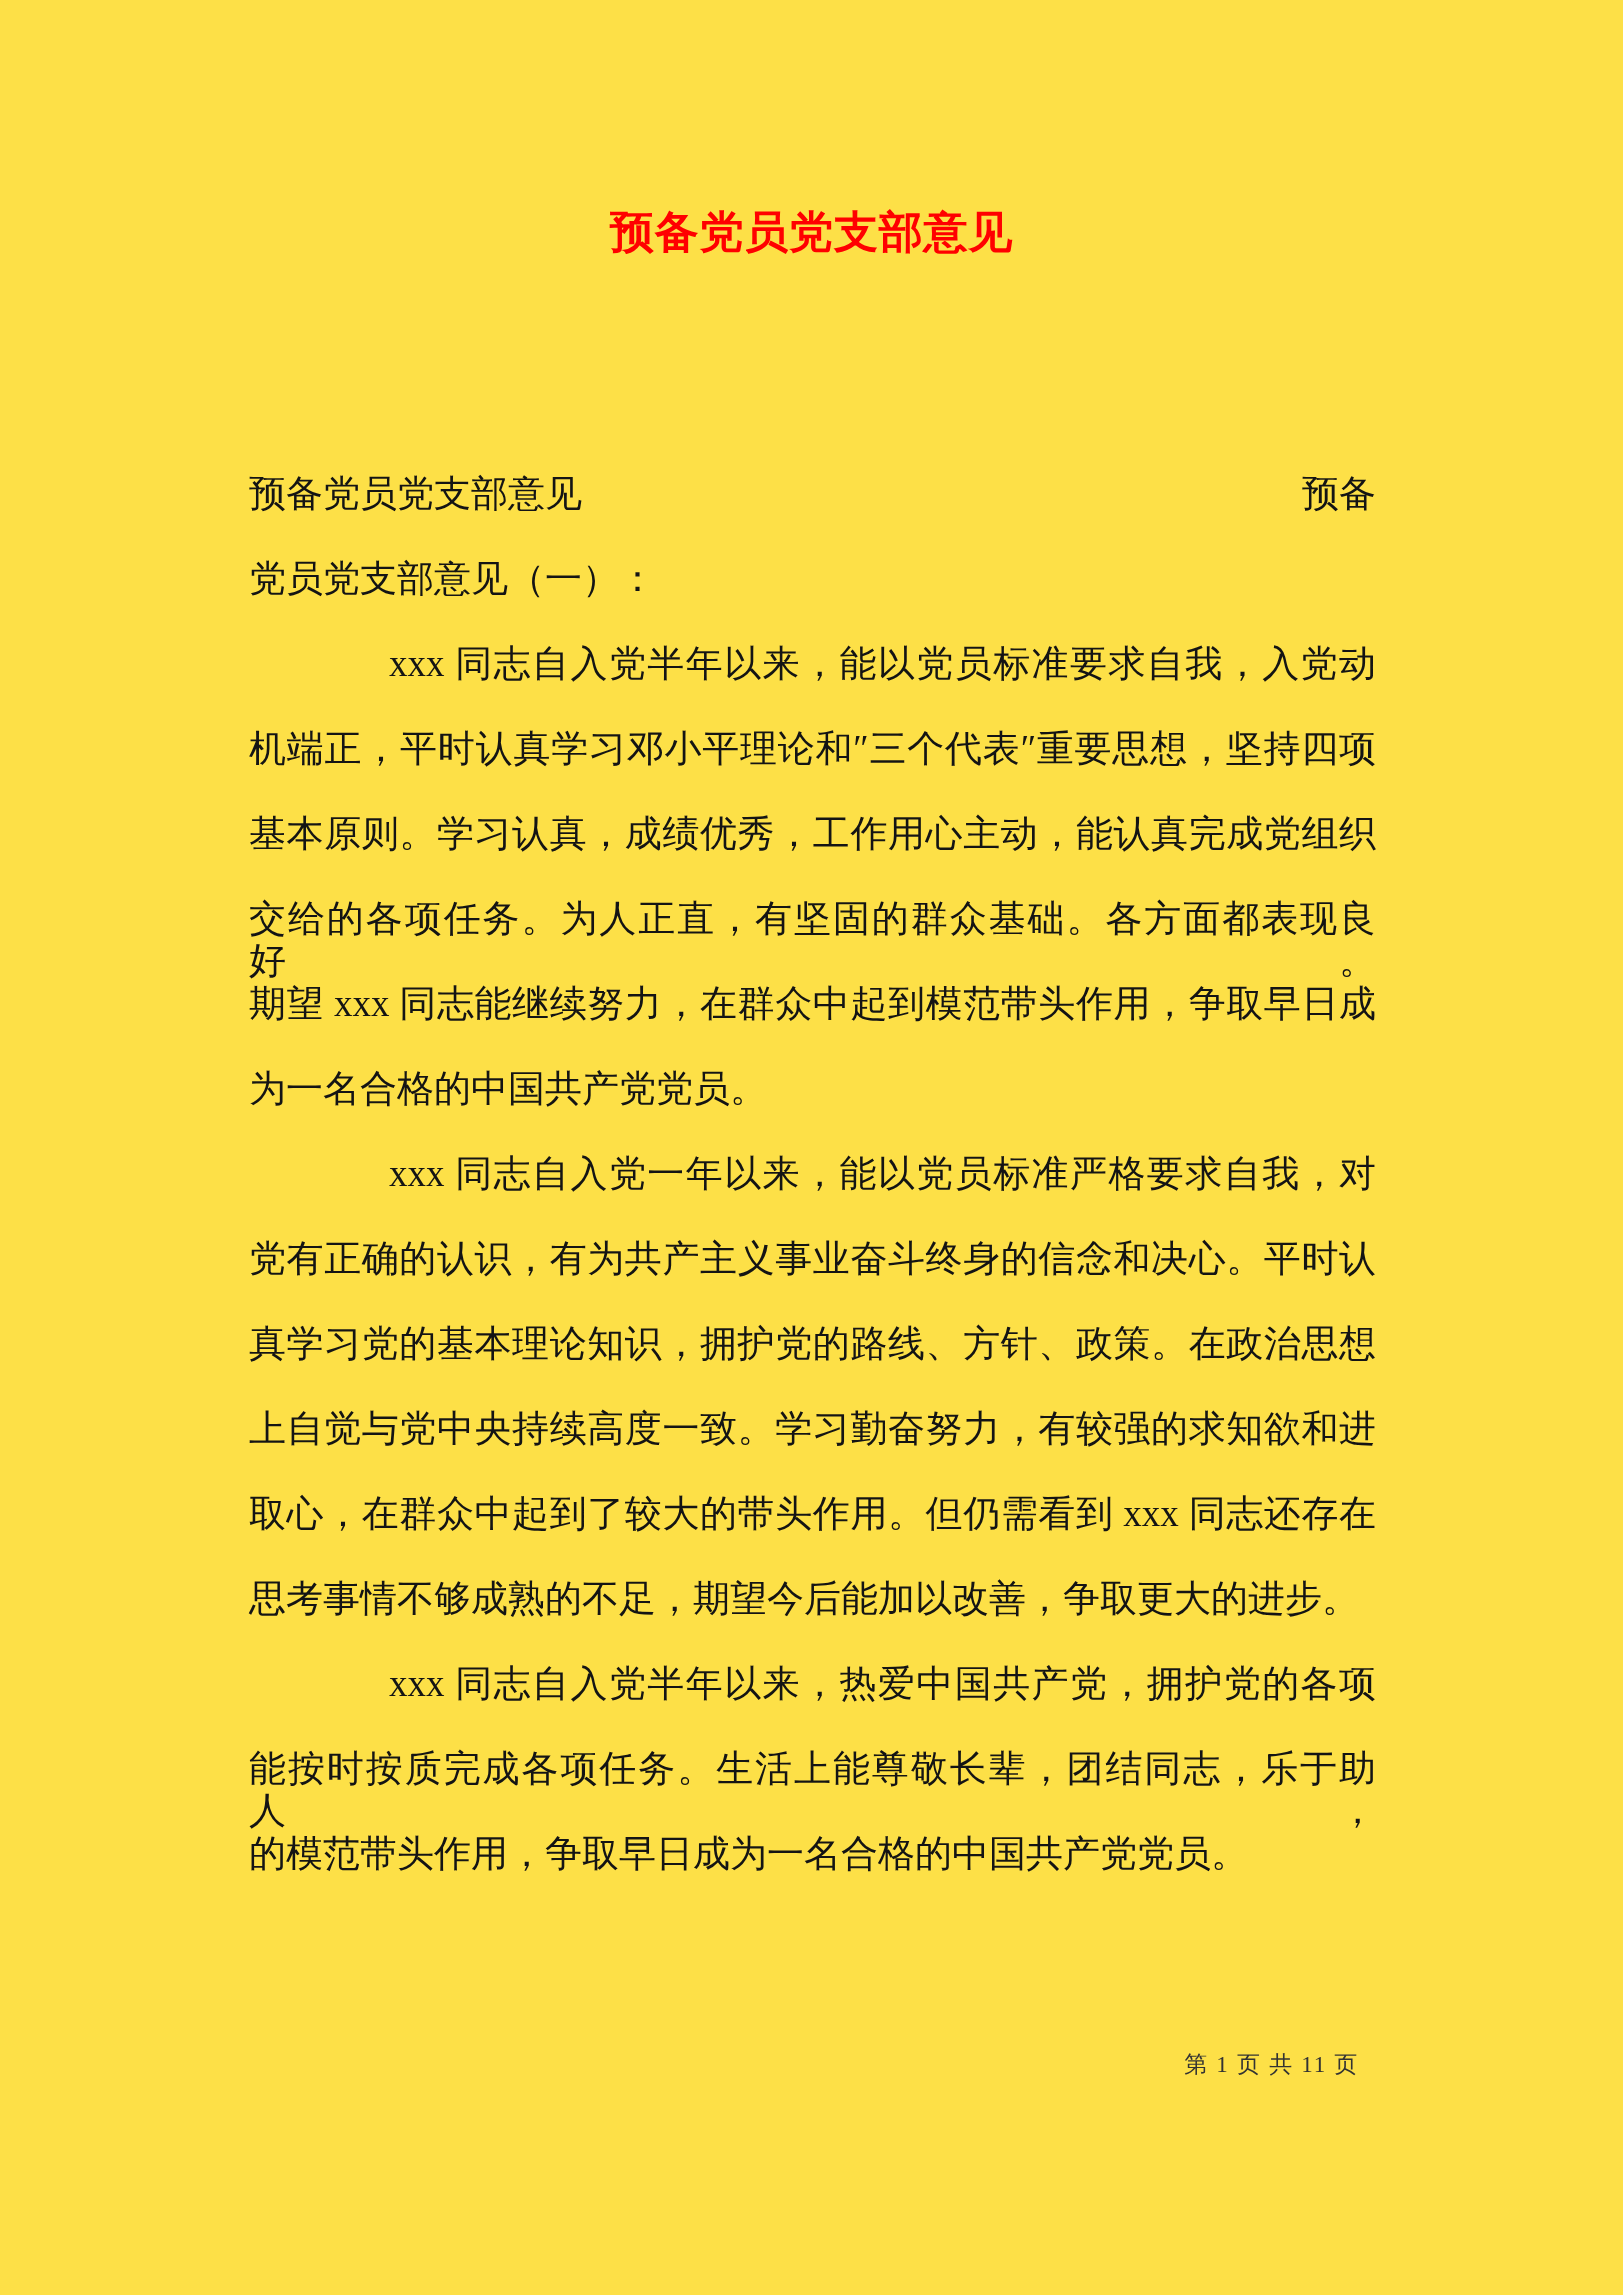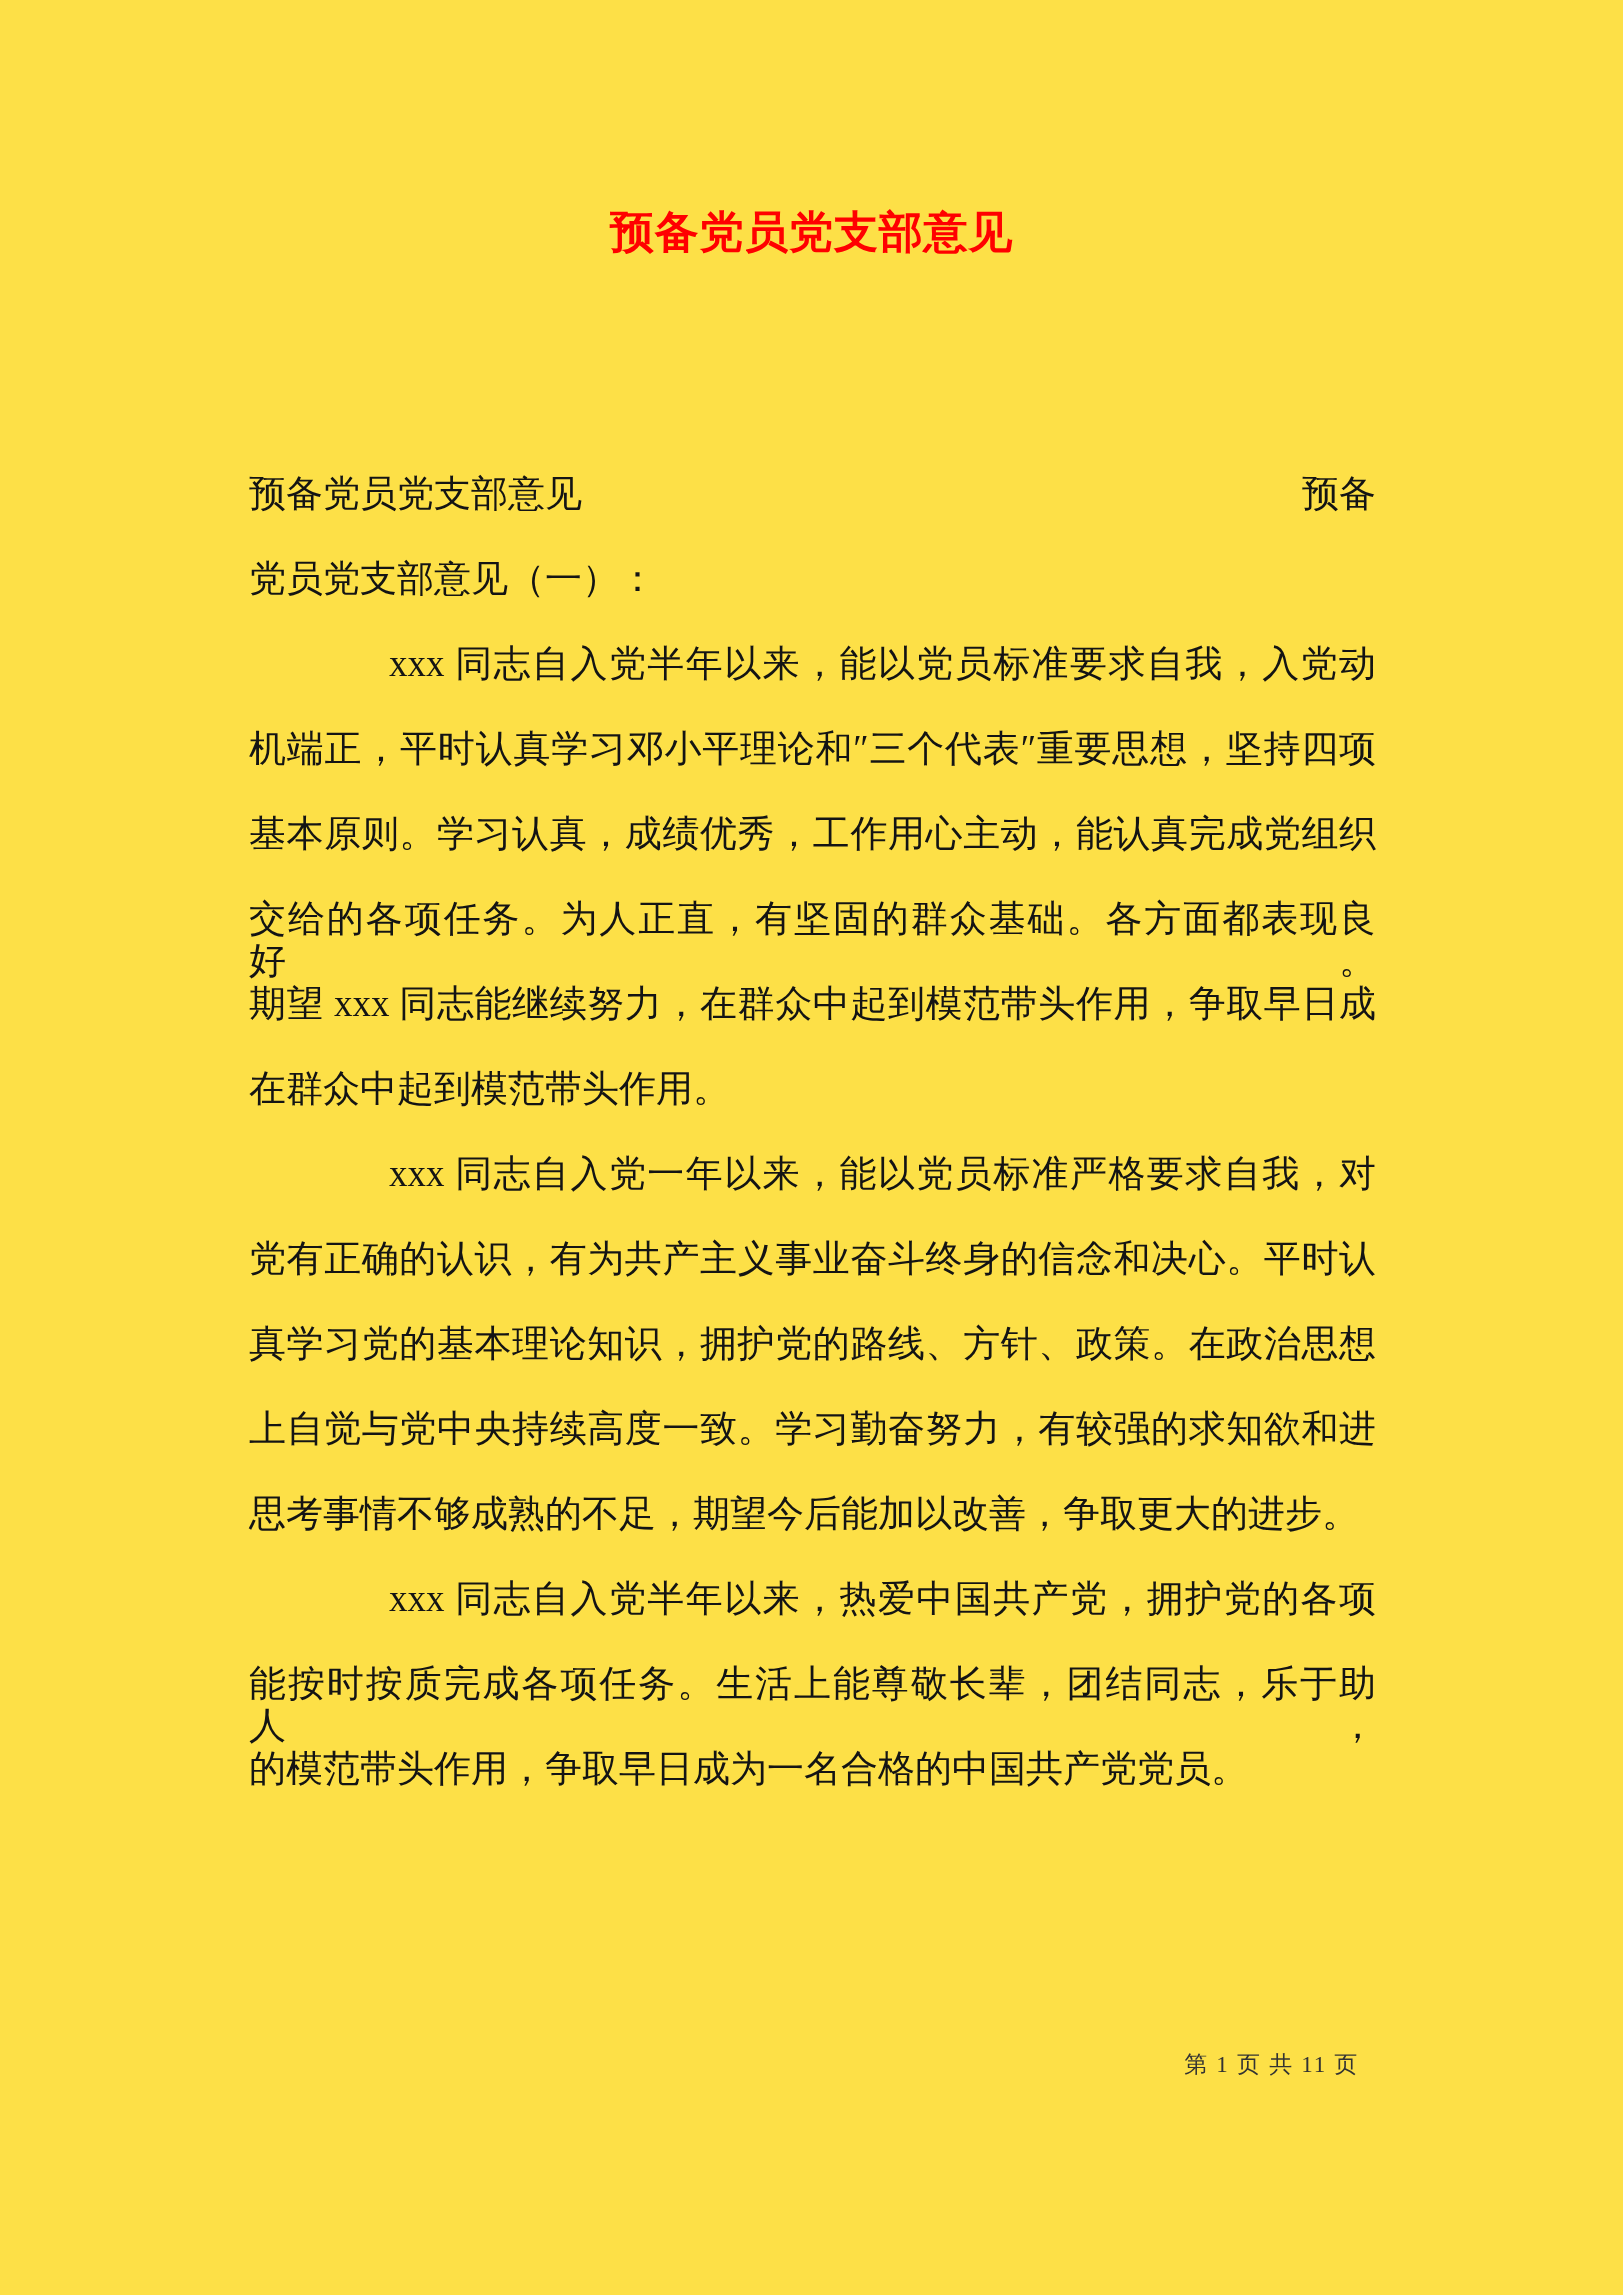--- a/index.html
+++ b/index.html
@@ -71,26 +71,27 @@
       <span>预备</span>
     </div>
 
     <div class="line">党员党支部意见（一）：</div>
 
     <div class="line justify indent">xxx 同志自入党半年以来，能以党员标准要求自我，入党动</div>
     <div class="line justify">机端正，平时认真学习邓小平理论和″三个代表″重要思想，坚持四项</div>
     <div class="line justify">基本原则。学习认真，成绩优秀，工作用心主动，能认真完成党组织</div>
     <div class="line justify">交给的各项任务。为人正直，有坚固的群众基础。各方面都表现良好。</div>
     <div class="line justify">期望 xxx 同志能继续努力，在群众中起到模范带头作用，争取早日成</div>
-    <div class="line">在群众中起到模范带头作用。</div>
+    <div class="line">为一名合格的中国共产党党员。</div>
 
     <div class="line justify indent">xxx 同志自入党一年以来，能以党员标准严格要求自我，对</div>
     <div class="line justify">党有正确的认识，有为共产主义事业奋斗终身的信念和决心。平时认</div>
     <div class="line justify">真学习党的基本理论知识，拥护党的路线、方针、政策。在政治思想</div>
     <div class="line justify">上自觉与党中央持续高度一致。学习勤奋努力，有较强的求知欲和进</div>
+    <div class="line justify">取心，在群众中起到了较大的带头作用。但仍需看到 xxx 同志还存在</div>
     <div class="line">思考事情不够成熟的不足，期望今后能加以改善，争取更大的进步。</div>
 
     <div class="line justify indent">xxx 同志自入党半年以来，热爱中国共产党，拥护党的各项</div>
     <div class="line justify">能按时按质完成各项任务。生活上能尊敬长辈，团结同志，乐于助人，</div>
     <div class="line">的模范带头作用，争取早日成为一名合格的中国共产党党员。</div>
 
   </div>
 
   <div class="page-footer">第 1 页 共 11 页</div>
 

